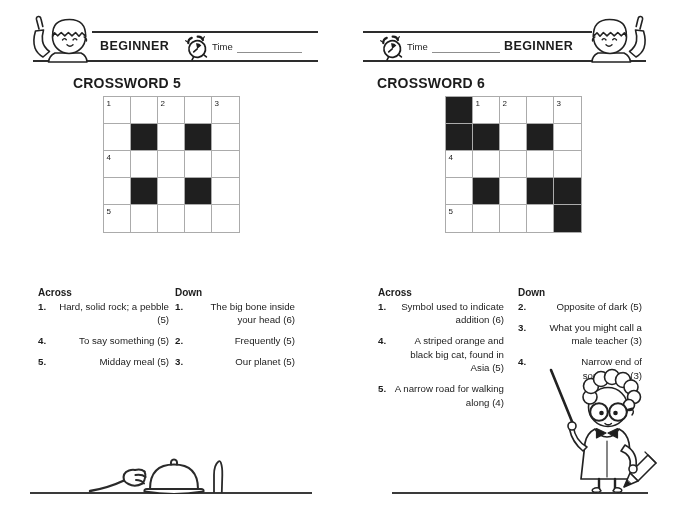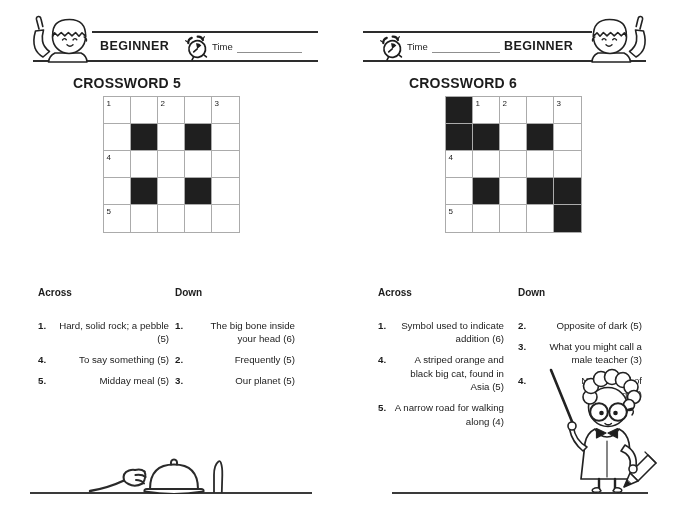--- a/index.html
+++ b/index.html
@@ -16,21 +16,21 @@
   .time-label{position:absolute;font-size:9.5px;white-space:nowrap;}
   .title{position:absolute;font-size:14px;font-weight:700;letter-spacing:.2px;white-space:nowrap;}
   .xw-grid{position:absolute;display:grid;grid-template-columns:repeat(5,27px);grid-auto-rows:27px;
            border:1px solid #ababab;width:max-content;background:#fff;}
   .cell{position:relative;border-right:1px solid #ababab;border-bottom:1px solid #ababab;background:#fff;}
   .cell:nth-child(5n){border-right:none;}
   .cell:nth-child(n+21){border-bottom:none;}
   .cell.black{background:#1f1f1f;}
   .cellnum{display:block;font-size:8px;line-height:1;padding:2.5px 0 0 2.5px;color:#1c1c1c;}
   .clue-col{position:absolute;font-size:9.7px;line-height:13.5px;}
-  .clue-heading{font-weight:700;font-size:10px;margin:0 0 19px 0;}
+  .clue-heading{font-weight:700;font-size:10px;margin:0 0 0 0;}
   .clue{display:flex;margin:0 0 7.5px 0;}
   .clue-num{font-weight:700;width:16px;flex:0 0 16px;}
   .clue-text{flex:1;text-align:right;}
   svg{display:block;}
 </style>
 </head>
 <body>
 
 <div class="stage">
 
@@ -195,21 +195,21 @@
         <path d="M25.8 25 Q24.5 8.5 42.5 8.5 Q59 8.5 58.6 25.5 L55 21.8 L52 25.2 L48.6 21.5 L45 24.8 L41.4 21.5 L37.8 24.8 L34.2 21.5 L30.6 24.8 L27.6 21.8 Z"></path>
         <path d="M57 26 q3 1 2.5 4" fill="none" stroke-width="1.3"></path>
       </g>
       <g fill="none" stroke="#222" stroke-width="1.4" stroke-linecap="round">
         <path d="M35.5 29 q1.8 -2.6 3.8 -0.2"></path>
         <path d="M46 29 q1.8 -2.6 3.8 -0.2"></path>
         <path d="M40 33.8 q3 2.8 6 0"></path>
       </g>
     </svg>
 
-    <div class="title" style="left:37px;top:75px;margin-left:32px;">CROSSWORD 6</div>
+    <div class="title" style="left:37px;top:75px;">CROSSWORD 6</div>
 
     <div class="xw-grid" style="left:105px;top:96px;">
         <div class="cell black"></div>
         <div class="cell">
           <span class="cellnum">1</span>
         </div>
         <div class="cell">
           <span class="cellnum">2</span>
         </div>
         <div class="cell"></div>

